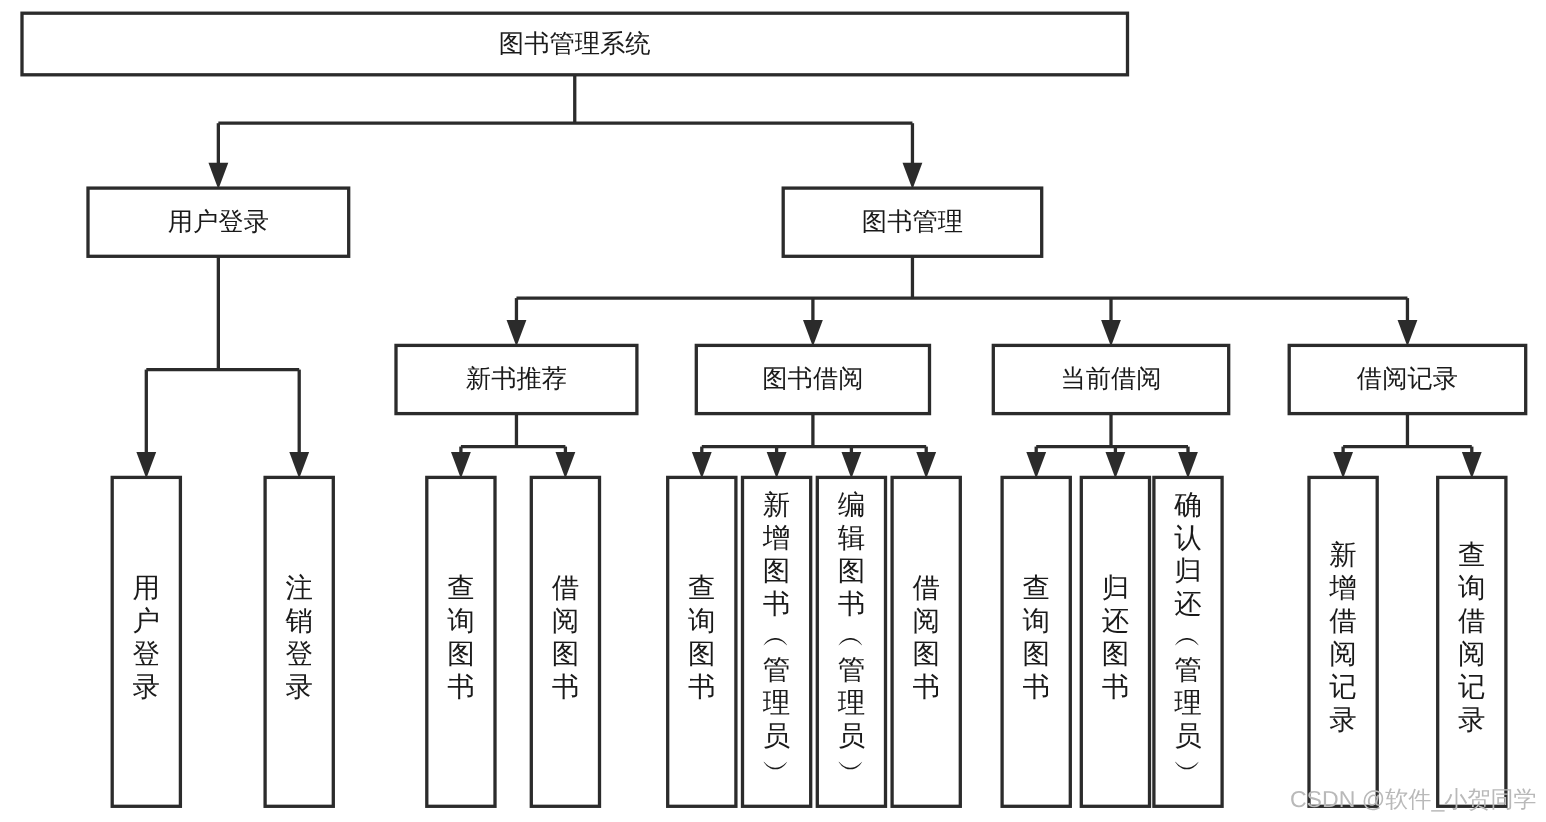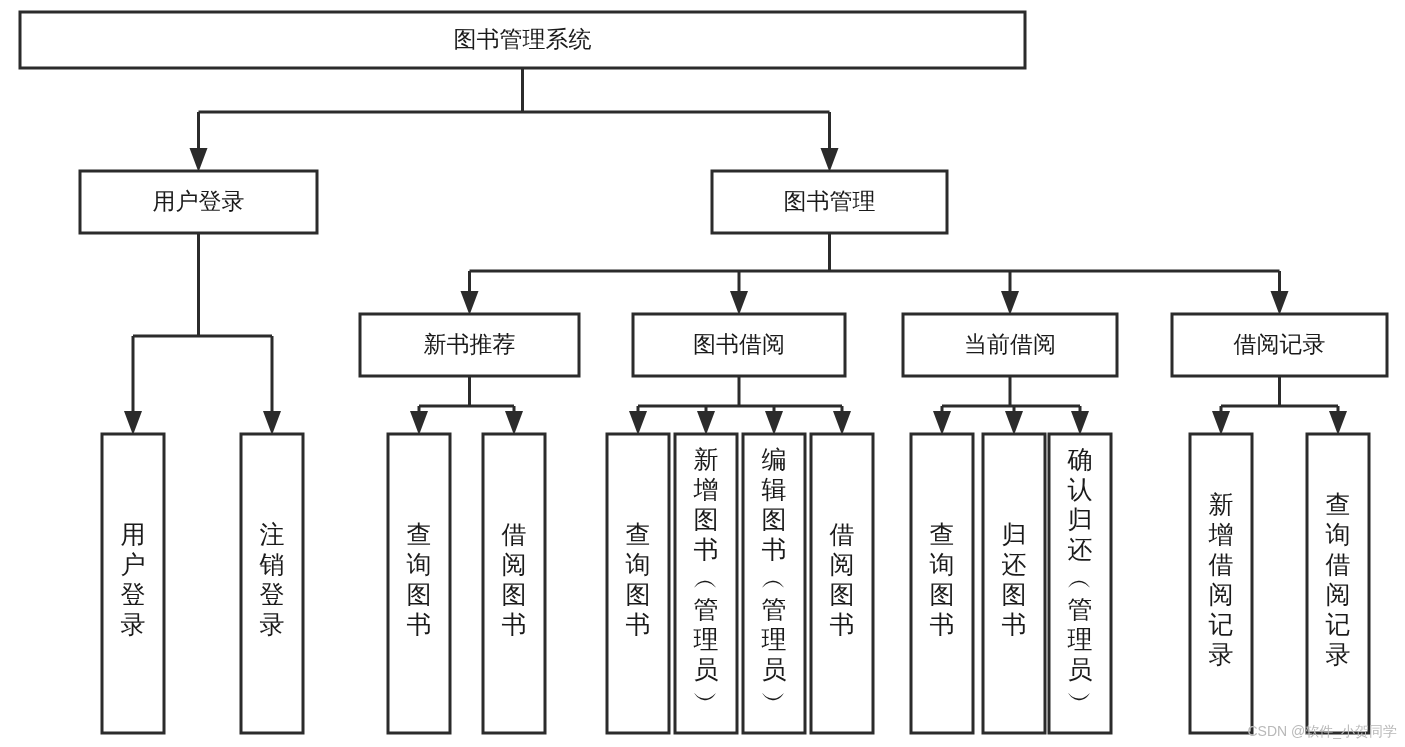--- a/index.html
+++ b/index.html
@@ -40,21 +40,21 @@
     font-size: 23px;
     fill: #1a1a1a;
     text-anchor: middle;
     dominant-baseline: middle;
   }
   .watermark {
     position: absolute;
     right: 8px;
     bottom: 6px;
     font-family: "Liberation Sans", "DejaVu Sans", sans-serif;
-    font-size: 14px;
+    font-size: 21px;
     color: #b9b9b9;
     white-space: nowrap;
     pointer-events: none;
   }
 </style>
 </head>
 <body>
 
 <svg id="diagram" viewBox="0 0 1405 747">
   <g id="edges-layer">

